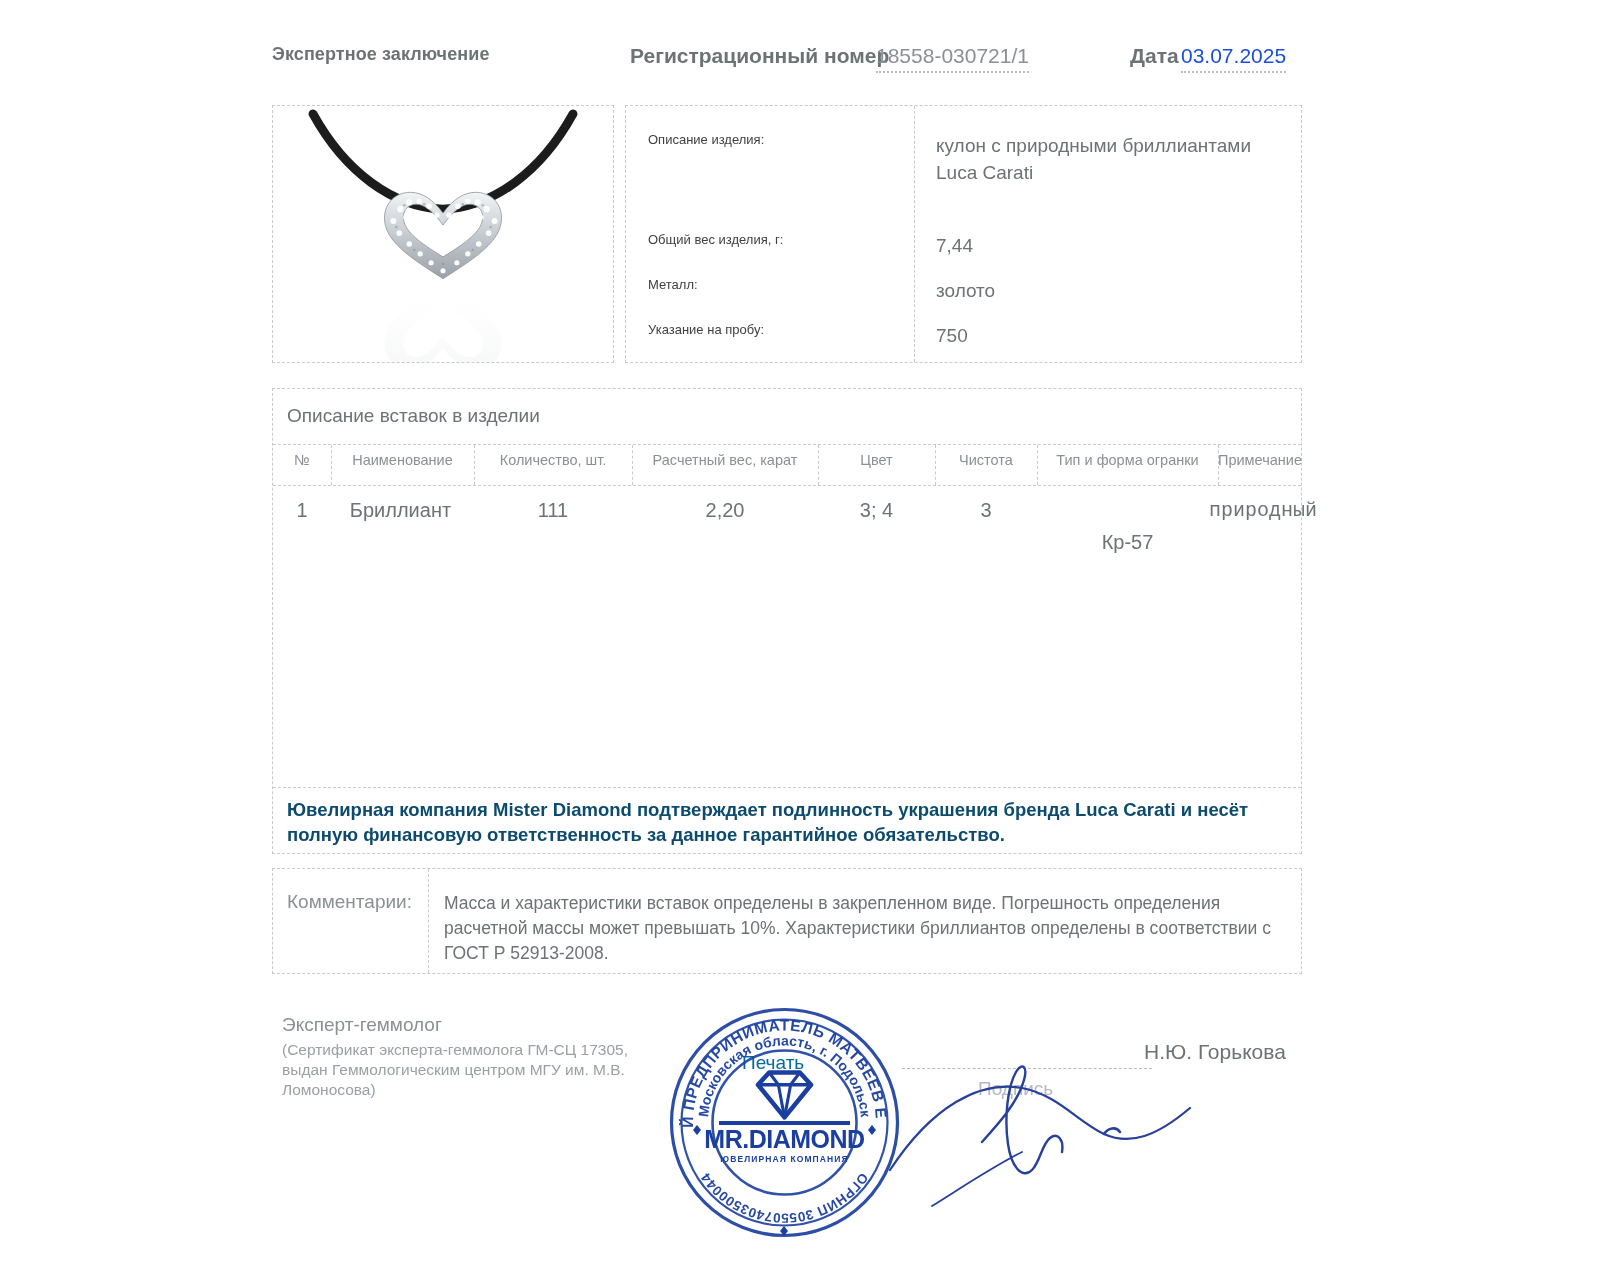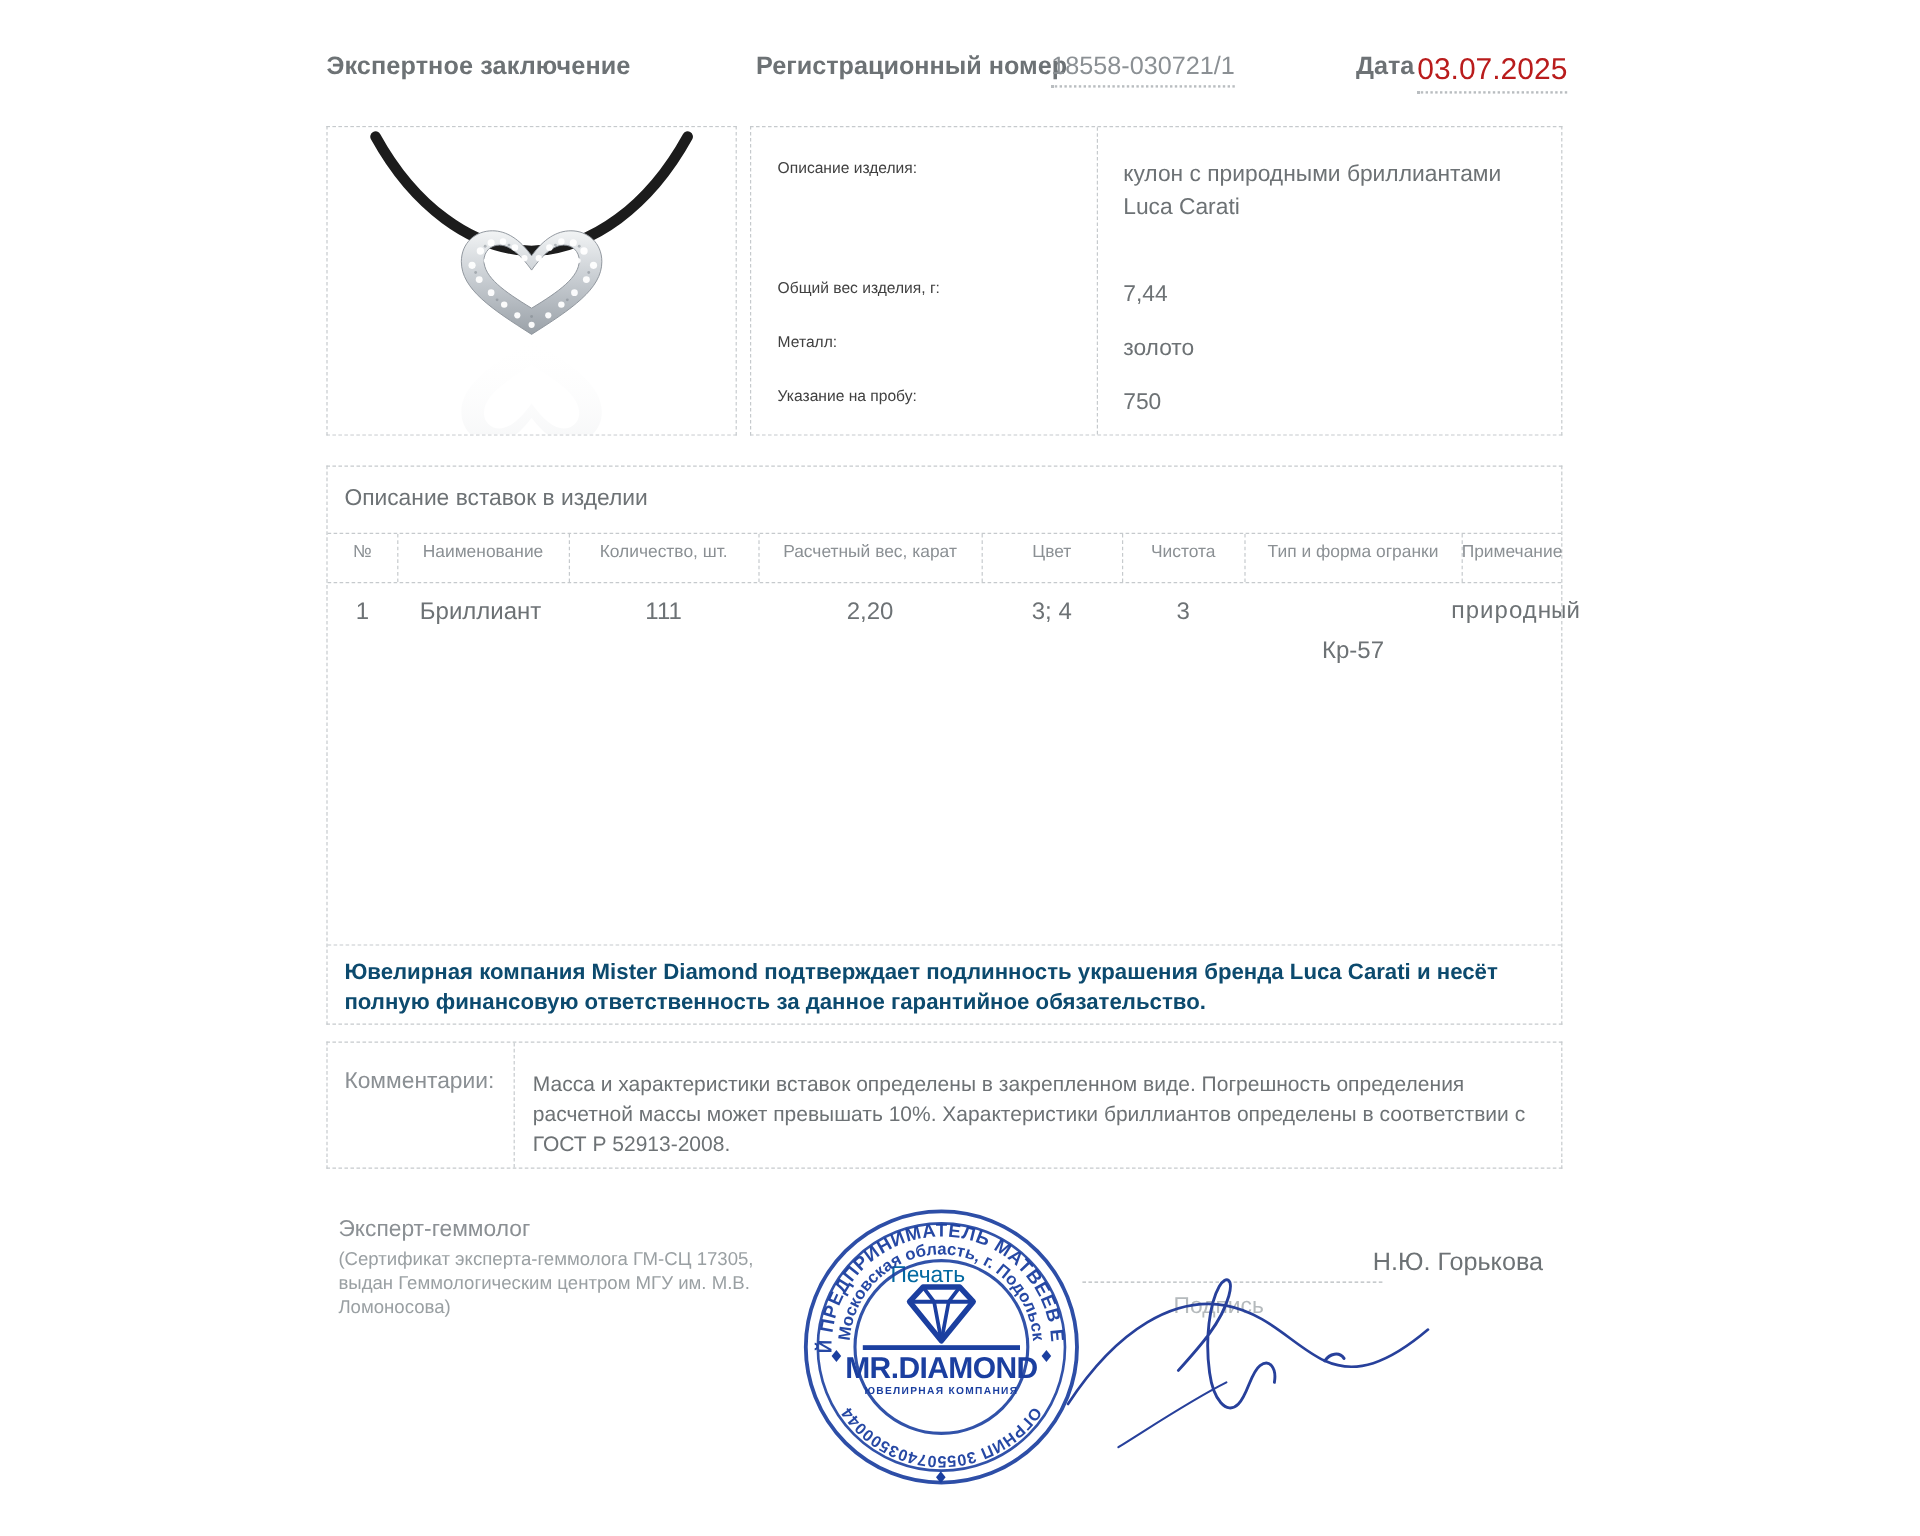--- a/index.html
+++ b/index.html
@@ -27,21 +27,21 @@
   .header {
     position: absolute;
     left: 272px;
     top: 36px;
     width: 1030px;
     height: 42px;
   }
   .hdr-title {
     position: absolute;
     left: 0; top: 8px;
-    font-size: 21px;
+    font-size: 18px;
     font-weight: bold;
     color: #6d7275;
     letter-spacing: 0.1px;
     white-space: nowrap;
   }
   .hdr-reg-label {
     position: absolute;
     left: 358px; top: 8px;
     font-size: 21px;
     font-weight: bold;
@@ -62,23 +62,23 @@
     position: absolute;
     left: 858px; top: 8px;
     font-size: 21px;
     font-weight: bold;
     color: #6d7275;
     white-space: nowrap;
   }
   .hdr-date-value {
     position: absolute;
     left: 909px; top: 8px;
-    font-size: 25px;
+    font-size: 21px;
     font-weight: normal;
-    color: #b91c1c;
+    color: #1d4ed8;
     white-space: nowrap;
     border-bottom: 2px dotted #b9bdc0;
     padding-bottom: 3px;
   }
 
   
   .photo-box {
     position: absolute;
     left: 272px;
     top: 105px;

